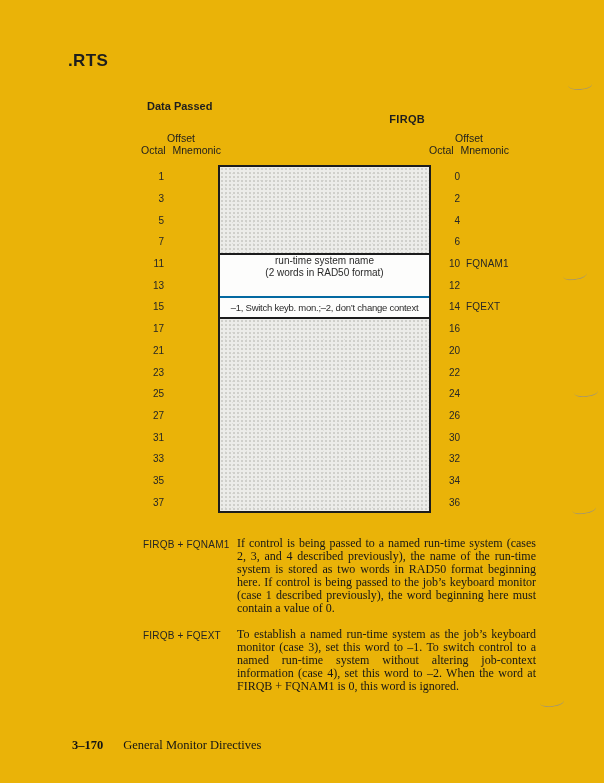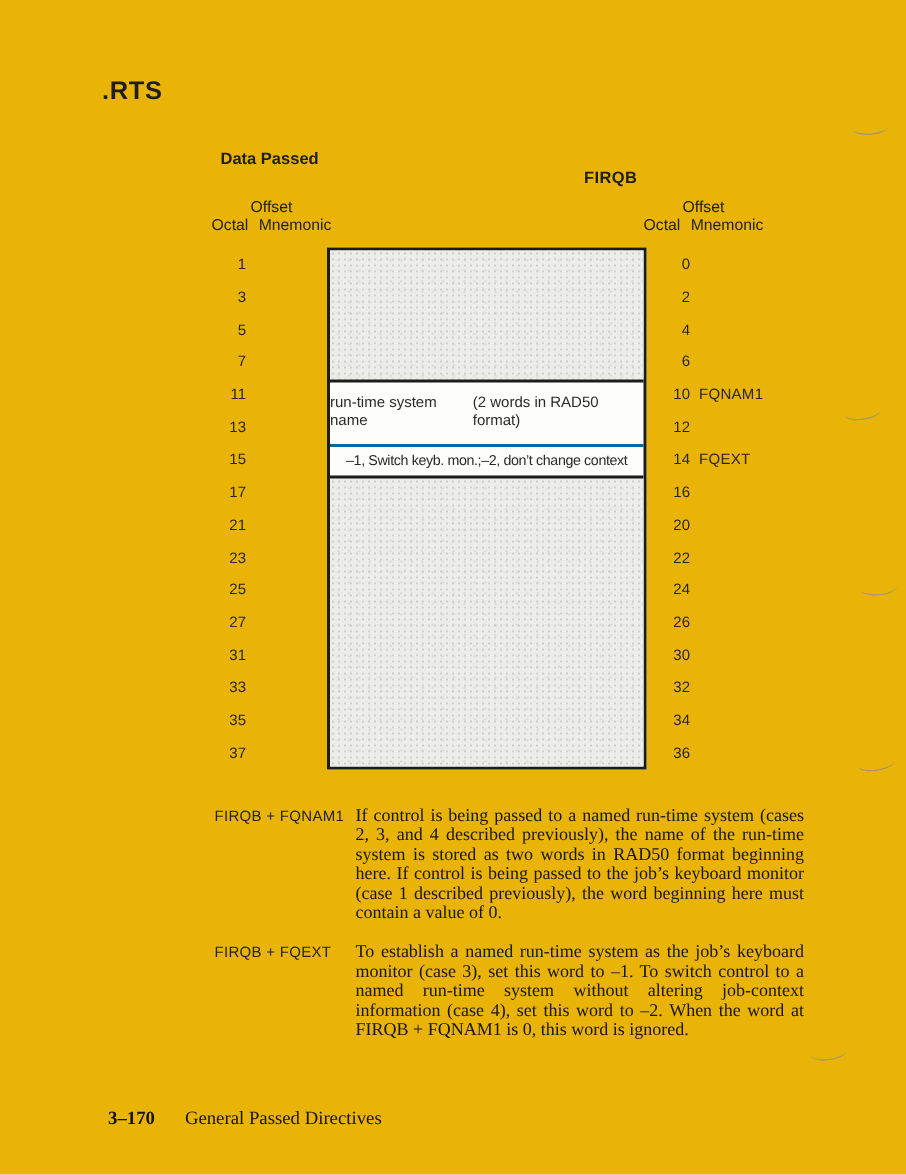--- a/index.html
+++ b/index.html
@@ -39,21 +39,21 @@
     background-color:#ececE9;
     background-image:
       radial-gradient(#cfcfca 0.7px, transparent 0.9px),
       radial-gradient(#dddDD8 0.7px, transparent 0.9px);
     background-size:4px 4px, 7px 7px;
     background-position:0 0, 2px 3px;
   }
   .sec-top { height:85.5px; }
   .sec-fqnam1 {
     height:43px; border-top:2px solid #1c1c1c;
-    display:flex; flex-direction:row; justify-content:space-between; align-items:center;
+    display:flex; flex-direction:column; justify-content:flex-start; align-items:center;
     font-size:10px; line-height:12.5px; color:#2a2a2a;
   }
   .sec-fqext {
     height:21.5px; border-top:2px solid #0369a1;
     display:flex; justify-content:center; align-items:center;
     font-size:9.5px; letter-spacing:-0.25px; white-space:nowrap; color:#2a2a2a;
   }
   .sec-bottom { flex:1; border-top:2px solid #1c1c1c; }
 
   
@@ -197,21 +197,21 @@
       </div>
   </div>
 
   <div class="desc-label" style="top:539px">FIRQB + FQNAM1</div>
   <div class="desc-text" style="top:537px">If control is being passed to a named run-time system (cases 2, 3, and 4 described previously), the name of the run-time system is stored as two words in RAD50 format beginning here. If control is being passed to the job’s keyboard monitor (case 1 described previously), the word beginning here must contain a value of 0.</div>
 
   <div class="desc-label" style="top:630px">FIRQB + FQEXT</div>
   <div class="desc-text" style="top:628px">To establish a named run-time system as the job’s keyboard monitor (case 3), set this word to –1. To switch control to a named run-time system without altering job-context information (case 4), set this word to –2. When the word at FIRQB + FQNAM1 is 0, this word is ignored.</div>
 
   <div class="footer">
-    <span class="fnum">3–170</span><span class="ftitle">General Passed Directives</span>
+    <span class="fnum">3–170</span><span class="ftitle">General Monitor Directives</span>
   </div>
 
   <div class="curl c1"></div>
   <div class="curl c2"></div>
   <div class="curl c3"></div>
   <div class="curl c4"></div>
   <div class="curl c5"></div>
 
 </div>
 

